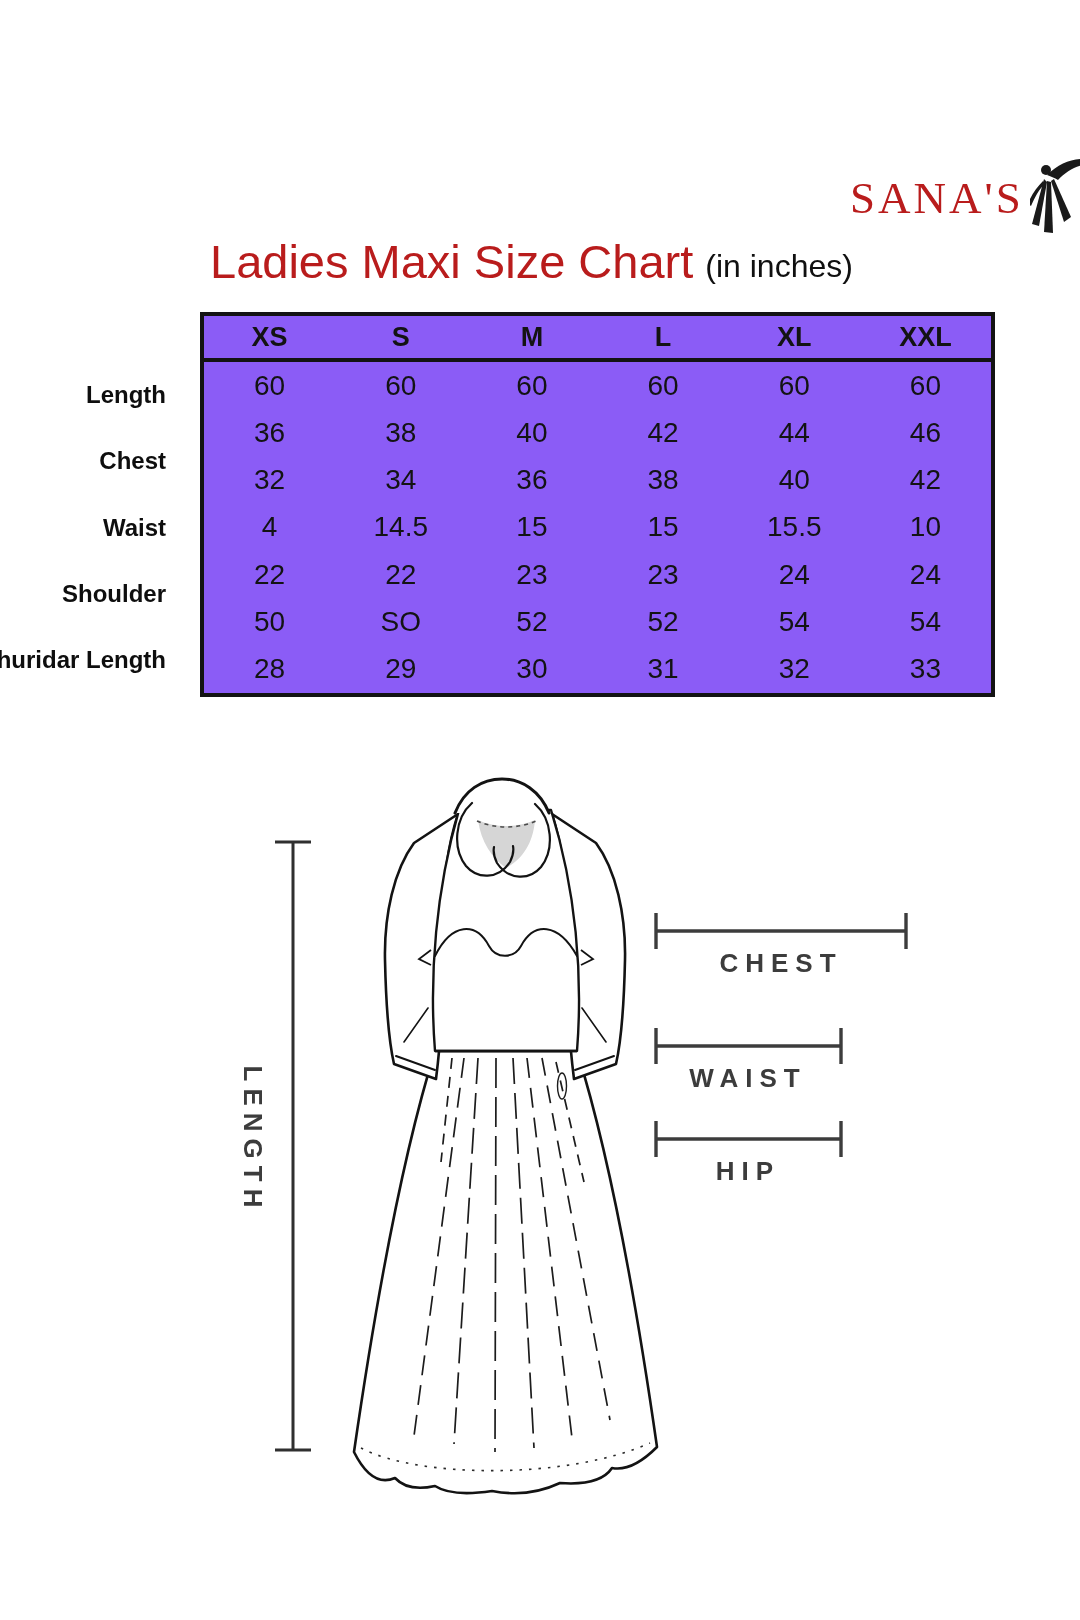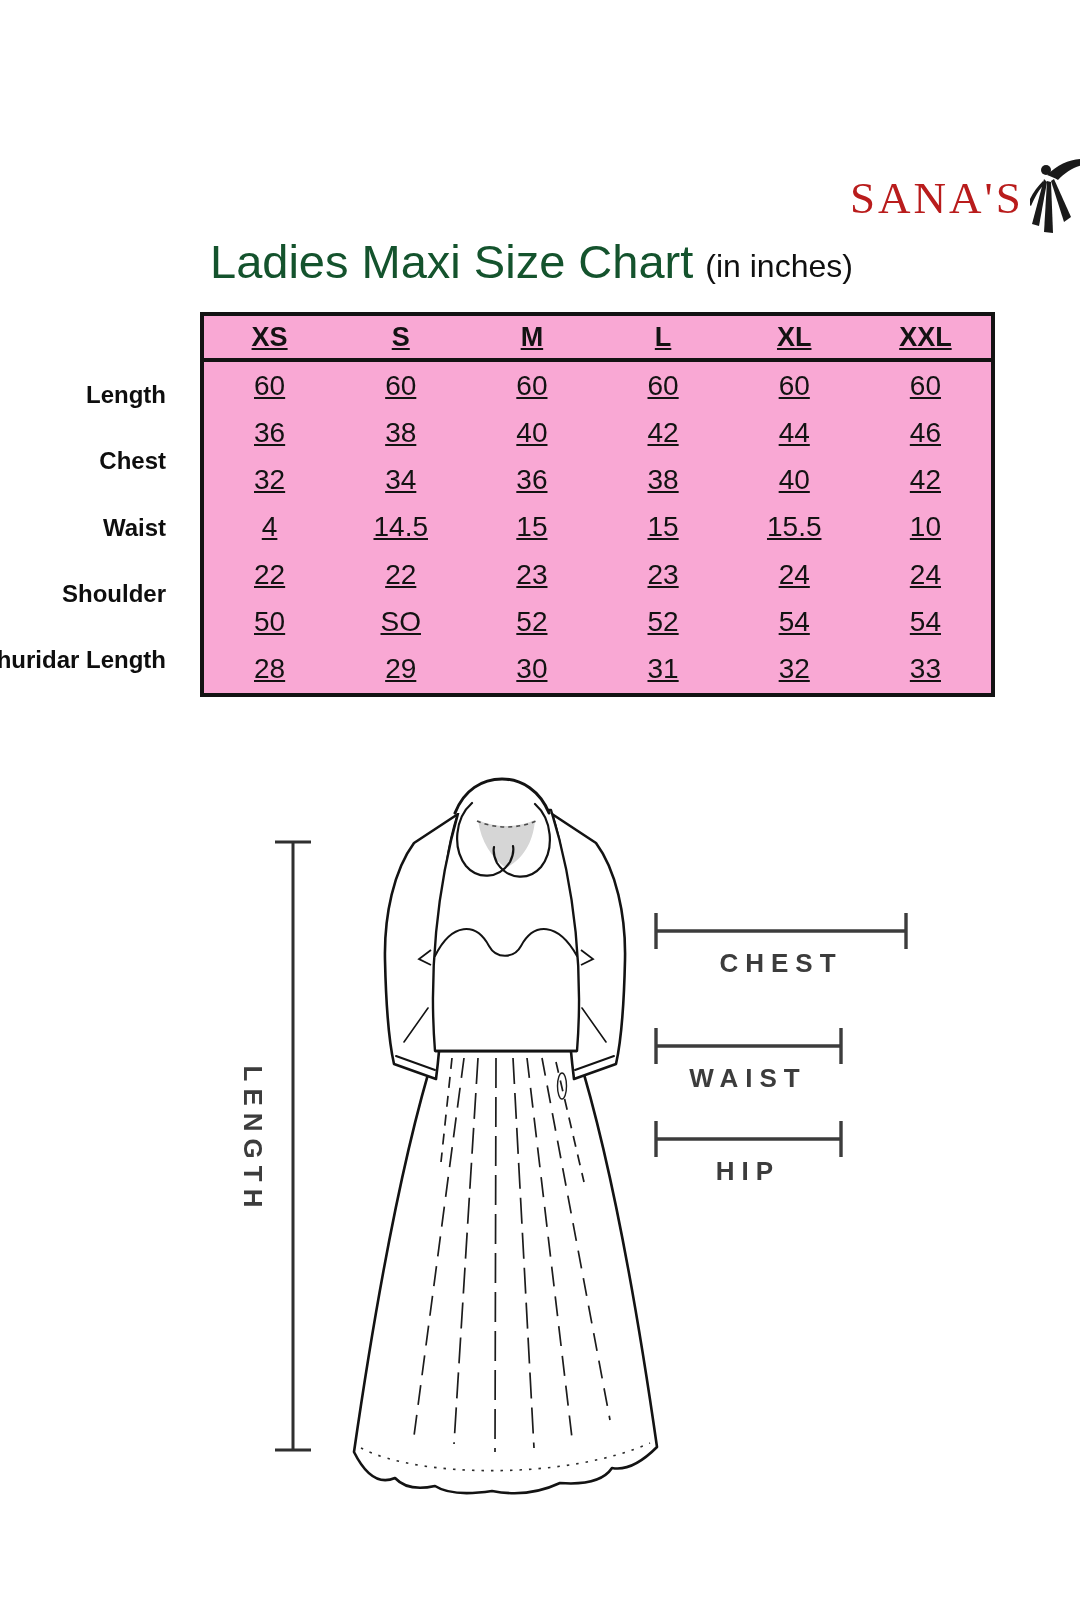--- a/index.html
+++ b/index.html
@@ -12,27 +12,27 @@
   
   .brand{left:850px;top:150px;width:230px;height:95px;display:flex;align-items:center;}
   .brand-text{
     font-family:"Liberation Serif", serif;font-size:45px;font-weight:400;
     letter-spacing:3px;color:#b91c1c;
   }
   .brand-mark{margin-left:6px;}
 
   
   .title-row{left:210px;top:236px;display:flex;align-items:flex-end;}
-  .title-main{font-size:47px;font-weight:400;letter-spacing:0px;color:#14532d;line-height:1.1;}
+  .title-main{font-size:47px;font-weight:400;letter-spacing:0px;color:#b91c1c;line-height:1.1;}
   .title-unit{font-size:32px;color:#101010;margin-left:12px;padding-bottom:3px;}
 
   
   .table-outer{
     left:200px;top:312px;width:795px;height:385px;
-    border:4px solid #131313;box-sizing:border-box;background:#f9a8d4;text-decoration:underline;
+    border:4px solid #131313;box-sizing:border-box;background:#8b5cf6;
   }
   .thead{
     height:42px;border-bottom:4px solid #131313;
     display:grid;grid-template-columns:repeat(6,1fr);
   }
   .thead .hcell{
     display:flex;align-items:center;justify-content:center;
     font-weight:700;font-size:27px;
   }
   .tbody{display:flex;flex-direction:column;height:331px;}

